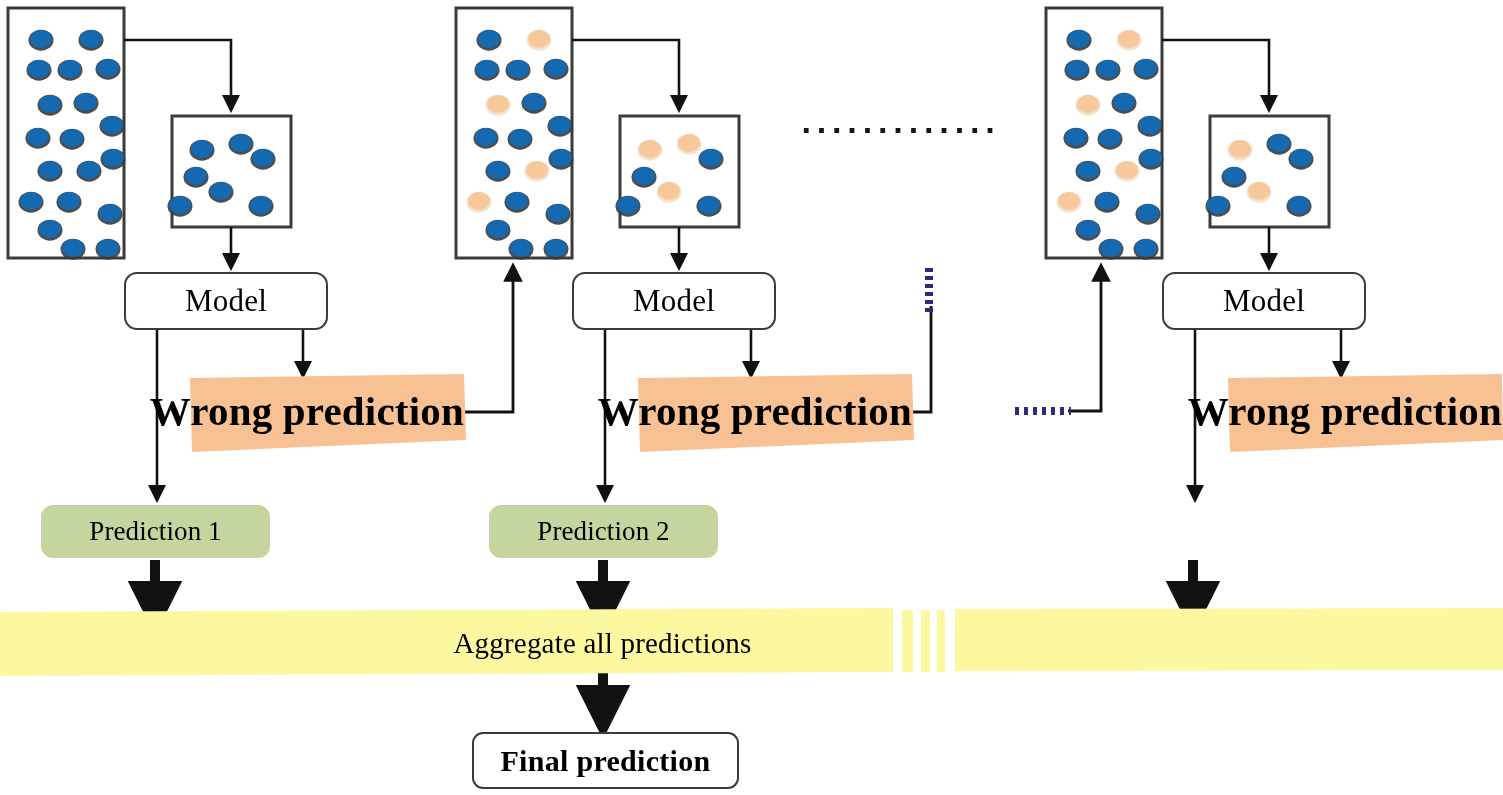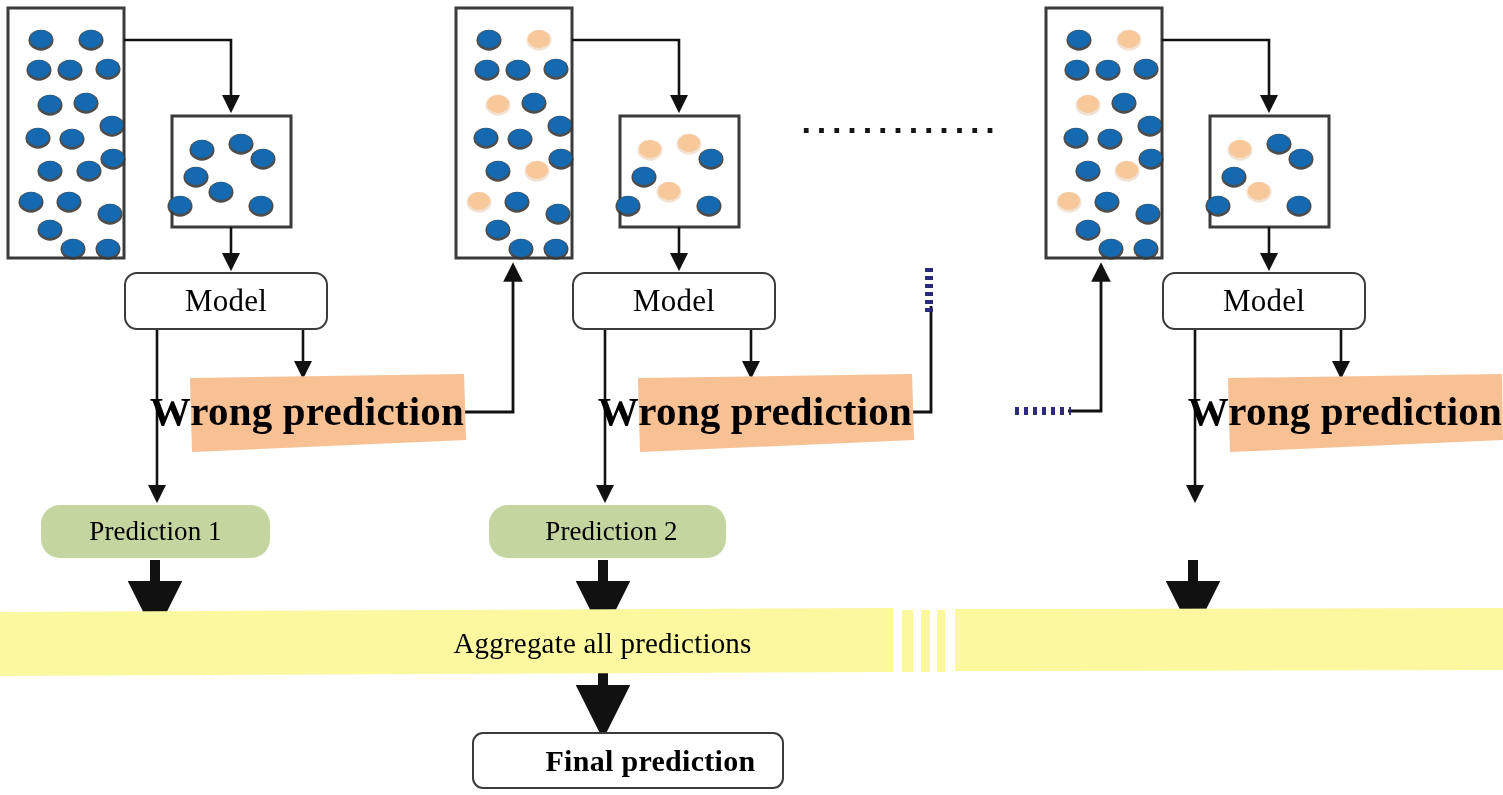--- a/index.html
+++ b/index.html
@@ -30,21 +30,21 @@
   }
   .model-box{
     border:2.5px solid #3b3b3b;
     border-radius:13px;
     background:#ffffff;
     font-size:31px;
     letter-spacing:.2px;
   }
   .pred-box{
     background:#c5d5a0;
-    border-radius:19px;
+    border-radius:12px;
     font-size:27px;
     letter-spacing:.1px;
   }
   .wrong-lbl{
     font-size:41px;
     font-weight:700;
     letter-spacing:.2px;
     justify-content:flex-end;
   }
   .agg-lbl{
@@ -52,21 +52,20 @@
     font-weight:400;
     letter-spacing:.2px;
   }
   .final-box{
     border:2.5px solid #3b3b3b;
     border-radius:11px;
     background:#ffffff;
     font-size:30px;
     font-weight:700;
     letter-spacing:.3px;
-    padding-left:45px;
   }
 </style>
 </head>
 <body>
 
 <div id="stage">
 
   <svg id="svg-layer" viewBox="0 0 1503 795">
     <defs>
       <marker id="arrow" viewBox="0 0 12 12" refX="6" refY="6" markerWidth="7" markerHeight="7" orient="auto-start-reverse">
@@ -134,21 +133,21 @@
   <div class="lbl pred-box" style="left:41px;top:505px;width:229px;height:53px;">
     <span>Prediction 1</span>
   </div>
 
   <div class="lbl model-box" style="left:572px;top:272px;width:200px;height:54px;">
     <span>Model</span>
   </div>
   <div class="lbl wrong-lbl" style="left:638px;top:378px;width:274px;height:66px;">
     <span>Wrong prediction</span>
   </div>
-  <div class="lbl pred-box" style="left:489px;top:505px;width:229px;height:53px;padding-left:8px;">
+  <div class="lbl pred-box" style="left:489px;top:505px;width:229px;height:53px;">
     <span>Prediction 2</span>
   </div>
 
   <div class="lbl model-box" style="left:1162px;top:272px;width:200px;height:54px;">
     <span>Model</span>
   </div>
   <div class="lbl wrong-lbl" style="left:1228px;top:378px;width:274px;height:66px;">
     <span>Wrong prediction</span>
   </div>
 

